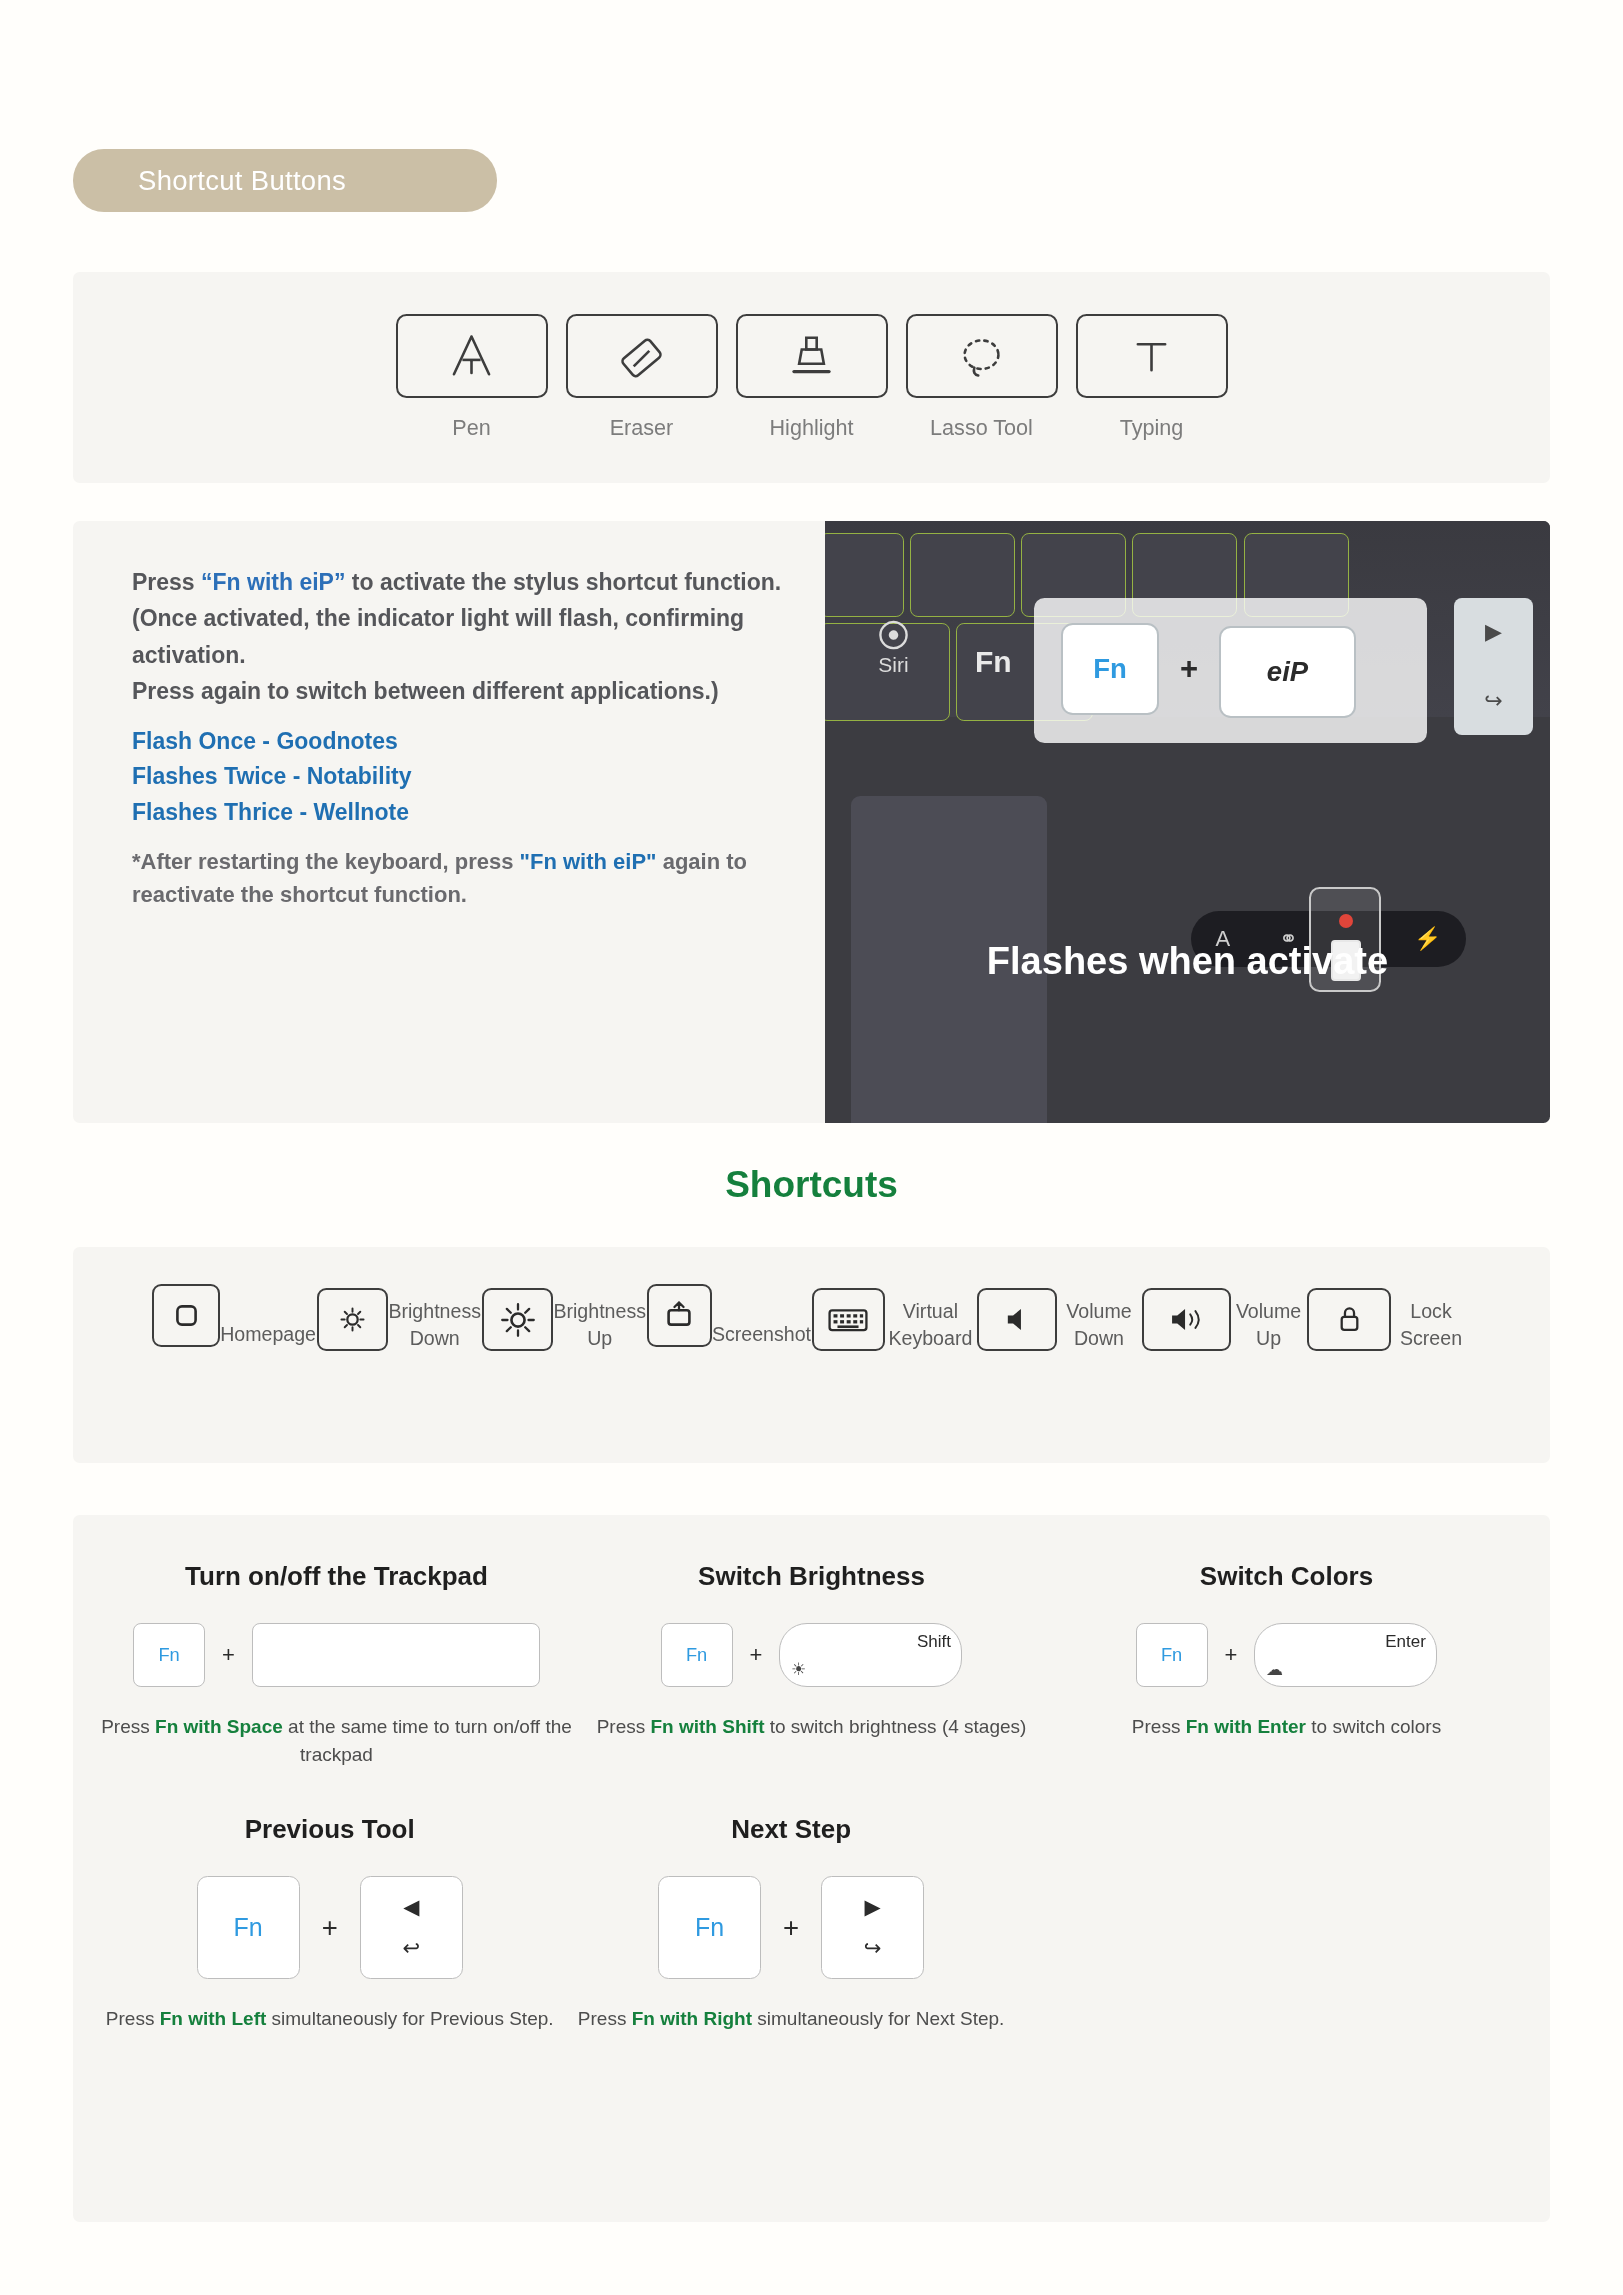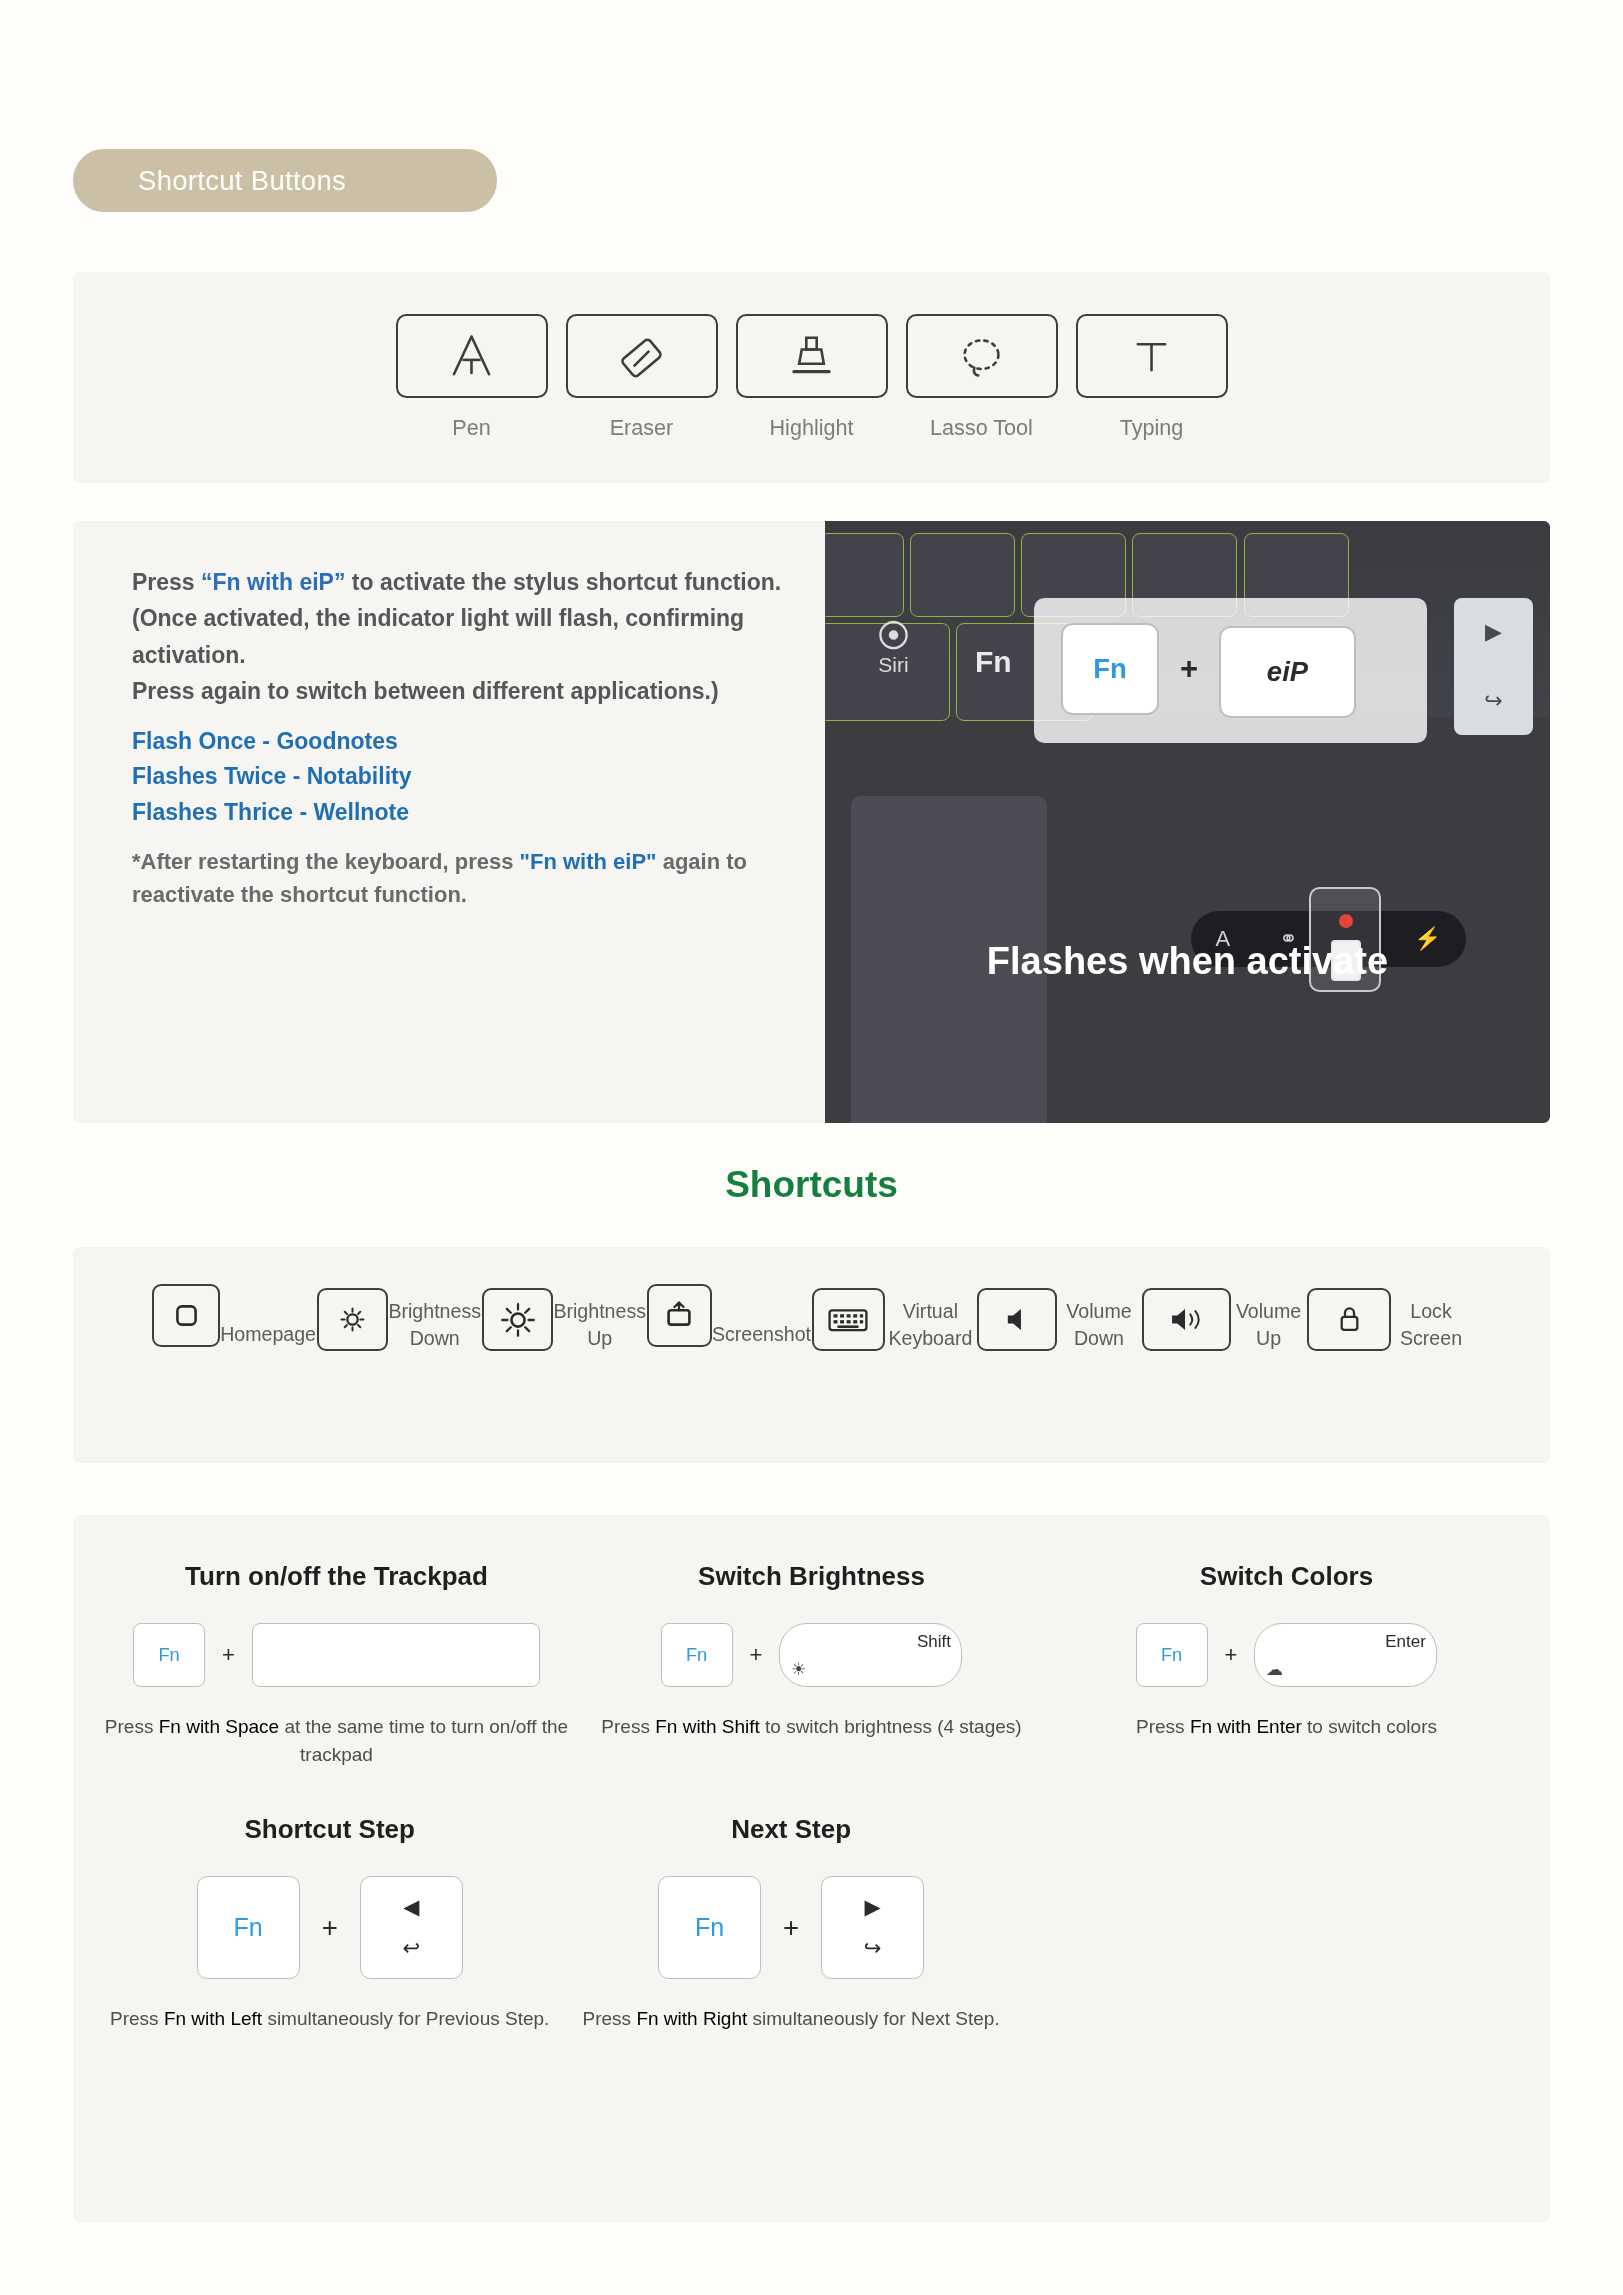--- a/index.html
+++ b/index.html
@@ -174,21 +174,21 @@
   .key.wide { width:288px; color:#2b2b2b; }
   .key.shift, .key.enter {
     width:183px; position:relative; color:#2b2b2b; font-size:17px;
     align-items:flex-start; justify-content:flex-end; padding:7.9px 10.5px;border-radius:28px;
   }
   .key .sub {
     position:absolute; left:10.5px; bottom:6.5px; font-size:17px; color:#444;
   }
   .plus { margin:0 17px; font-size:22px; color:#2b2b2b; }
   .desc { margin-top:26px; font-size:19px; line-height:1.45; text-align:center; color:#4d4d4d; }
-  .desc .b { color:#000000; }
+  .desc .b { color:#15803d;font-weight:bold; }
 
   .combo-bottom { display:flex; padding:46px 26px 0 26px; width:66%; }
   .bigkey {
     width:103px; height:103px; border:1.3px solid #bdbdbd; background:#fff;
     border-radius:10.5px; display:flex; align-items:center; justify-content:center;
     font-size:25px; color:#2f9ae0;
   }
   .bigkey.arrow {
     color:#2b2b2b; flex-direction:column; justify-content:space-evenly; font-size:21px;
   }
@@ -474,21 +474,21 @@
         <div class="desc">
           <span>Press </span><span class="b">Fn with Enter</span><span> to switch colors</span>
         </div>
       </div>
 
     </div>
 
     <div class="combo-bottom">
 
       <div class="combo-col">
-        <div class="combo-h">Shortcut Step</div>
+        <div class="combo-h">Previous Tool</div>
         <div class="keys">
           <div class="bigkey">Fn</div>
           <div class="plus-big">+</div>
           <div class="bigkey arrow">
             <span>◀</span>
             <span>↩</span>
           </div>
         </div>
         <div class="desc">
           <span>Press </span><span class="b">Fn with Left</span><span> simultaneously for Previous Step.</span>

